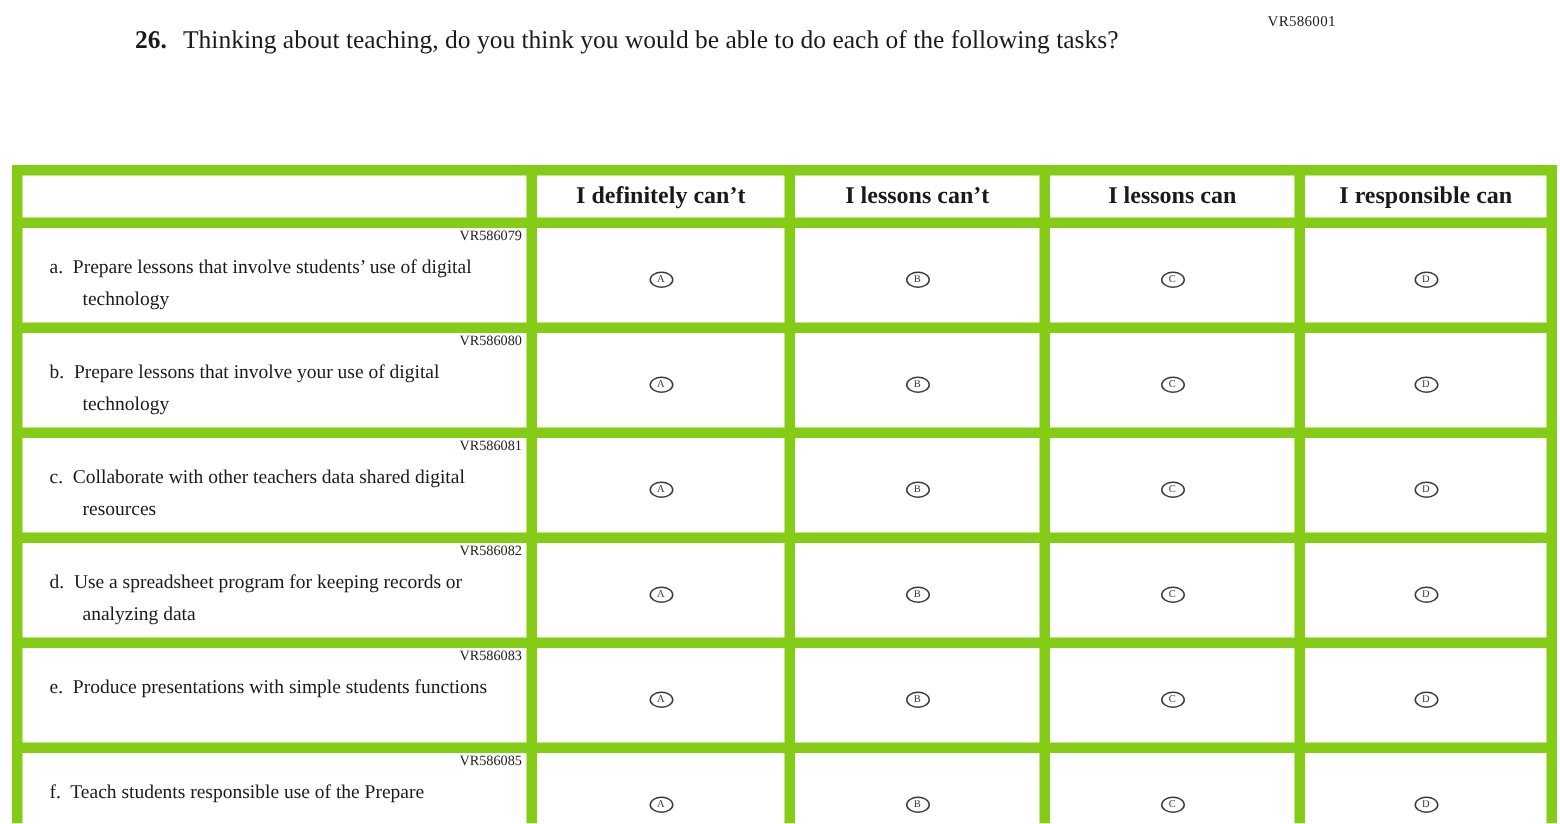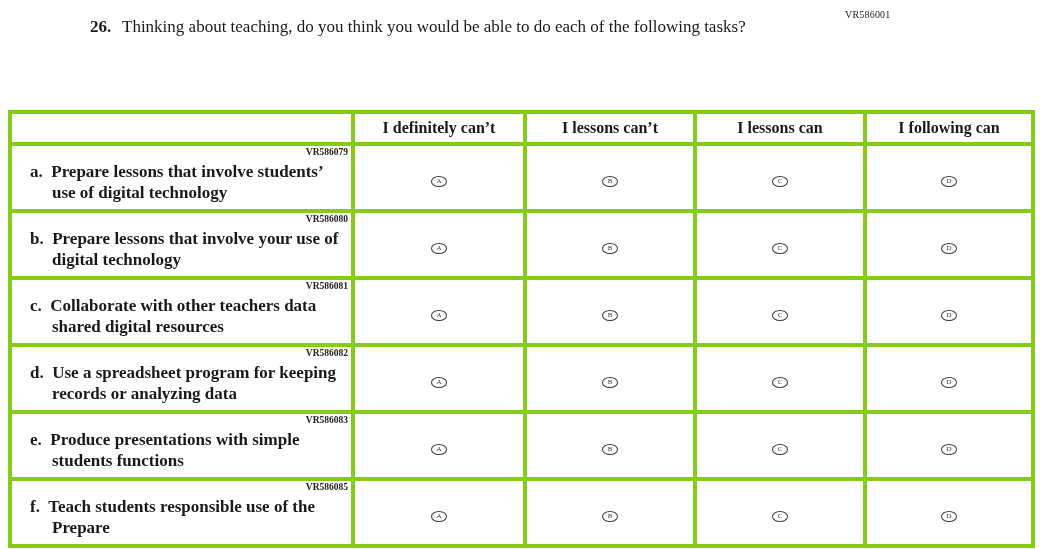--- a/index.html
+++ b/index.html
@@ -52,55 +52,54 @@
 
   table.survey {
     position: absolute;
     top: 110px;
     left: 8px;
     border-collapse: collapse;
     table-layout: fixed;
     width: 1023px;
   }
   table.survey th, table.survey td {
-    border: 4px solid #84cc16;
+    border: 7px solid #84cc16;
     padding: 0;
   }
   col.c-label { width: 343px; }
   col.c-a { width: 172px; }
   col.c-b { width: 170px; }
   col.c-c { width: 170px; }
   col.c-d { width: 168px; }
 
   thead th {
     height: 28px;
     font-size: 16px;
     font-weight: bold;
     text-align: center;
     vertical-align: middle;
     border-bottom: 5px double #111;
   }
   tbody td { height: 63px; }
   td.label-cell {
     vertical-align: top;
     border-right: 3px solid #111;
-    font-weight: bold;
   }
   .cell-code {
     display: block;
     text-align: right;
     font-size: 9.5px;
     color: #222;
     padding: 1px 3px 0 0;
     line-height: 11px;
   }
   .task {
     padding: 3px 4px 2px 40px;
     text-indent: -22px;
-    font-size: 17px;
+    font-size: 13px;
     line-height: 21px;
   }
   .task-letter { display: inline; }
   td.bubble-cell {
     text-align: center;
     vertical-align: middle;
   }
   .bubble {
     display: inline-flex;
     align-items: center;
@@ -141,21 +140,21 @@
         <col class="c-b">
         <col class="c-c">
         <col class="c-d">
     </colgroup>
     <thead>
       <tr>
         <th></th>
       <th>I definitely can’t</th>
           <th>I lessons can’t</th>
           <th>I lessons can</th>
-          <th>I following can</th>
+          <th>I responsible can</th>
         </tr>
     </thead>
     <tbody>
     <tr>
           <td class="label-cell">
             <span class="cell-code">VR586079</span>
             <div class="task"><span class="task-letter">a.</span>&nbsp; <span>Prepare lessons that involve students’ use of digital technology</span></div>
           </td>
           <td class="bubble-cell"><span class="bubble">
               <span class="bubble-letter">A</span>

